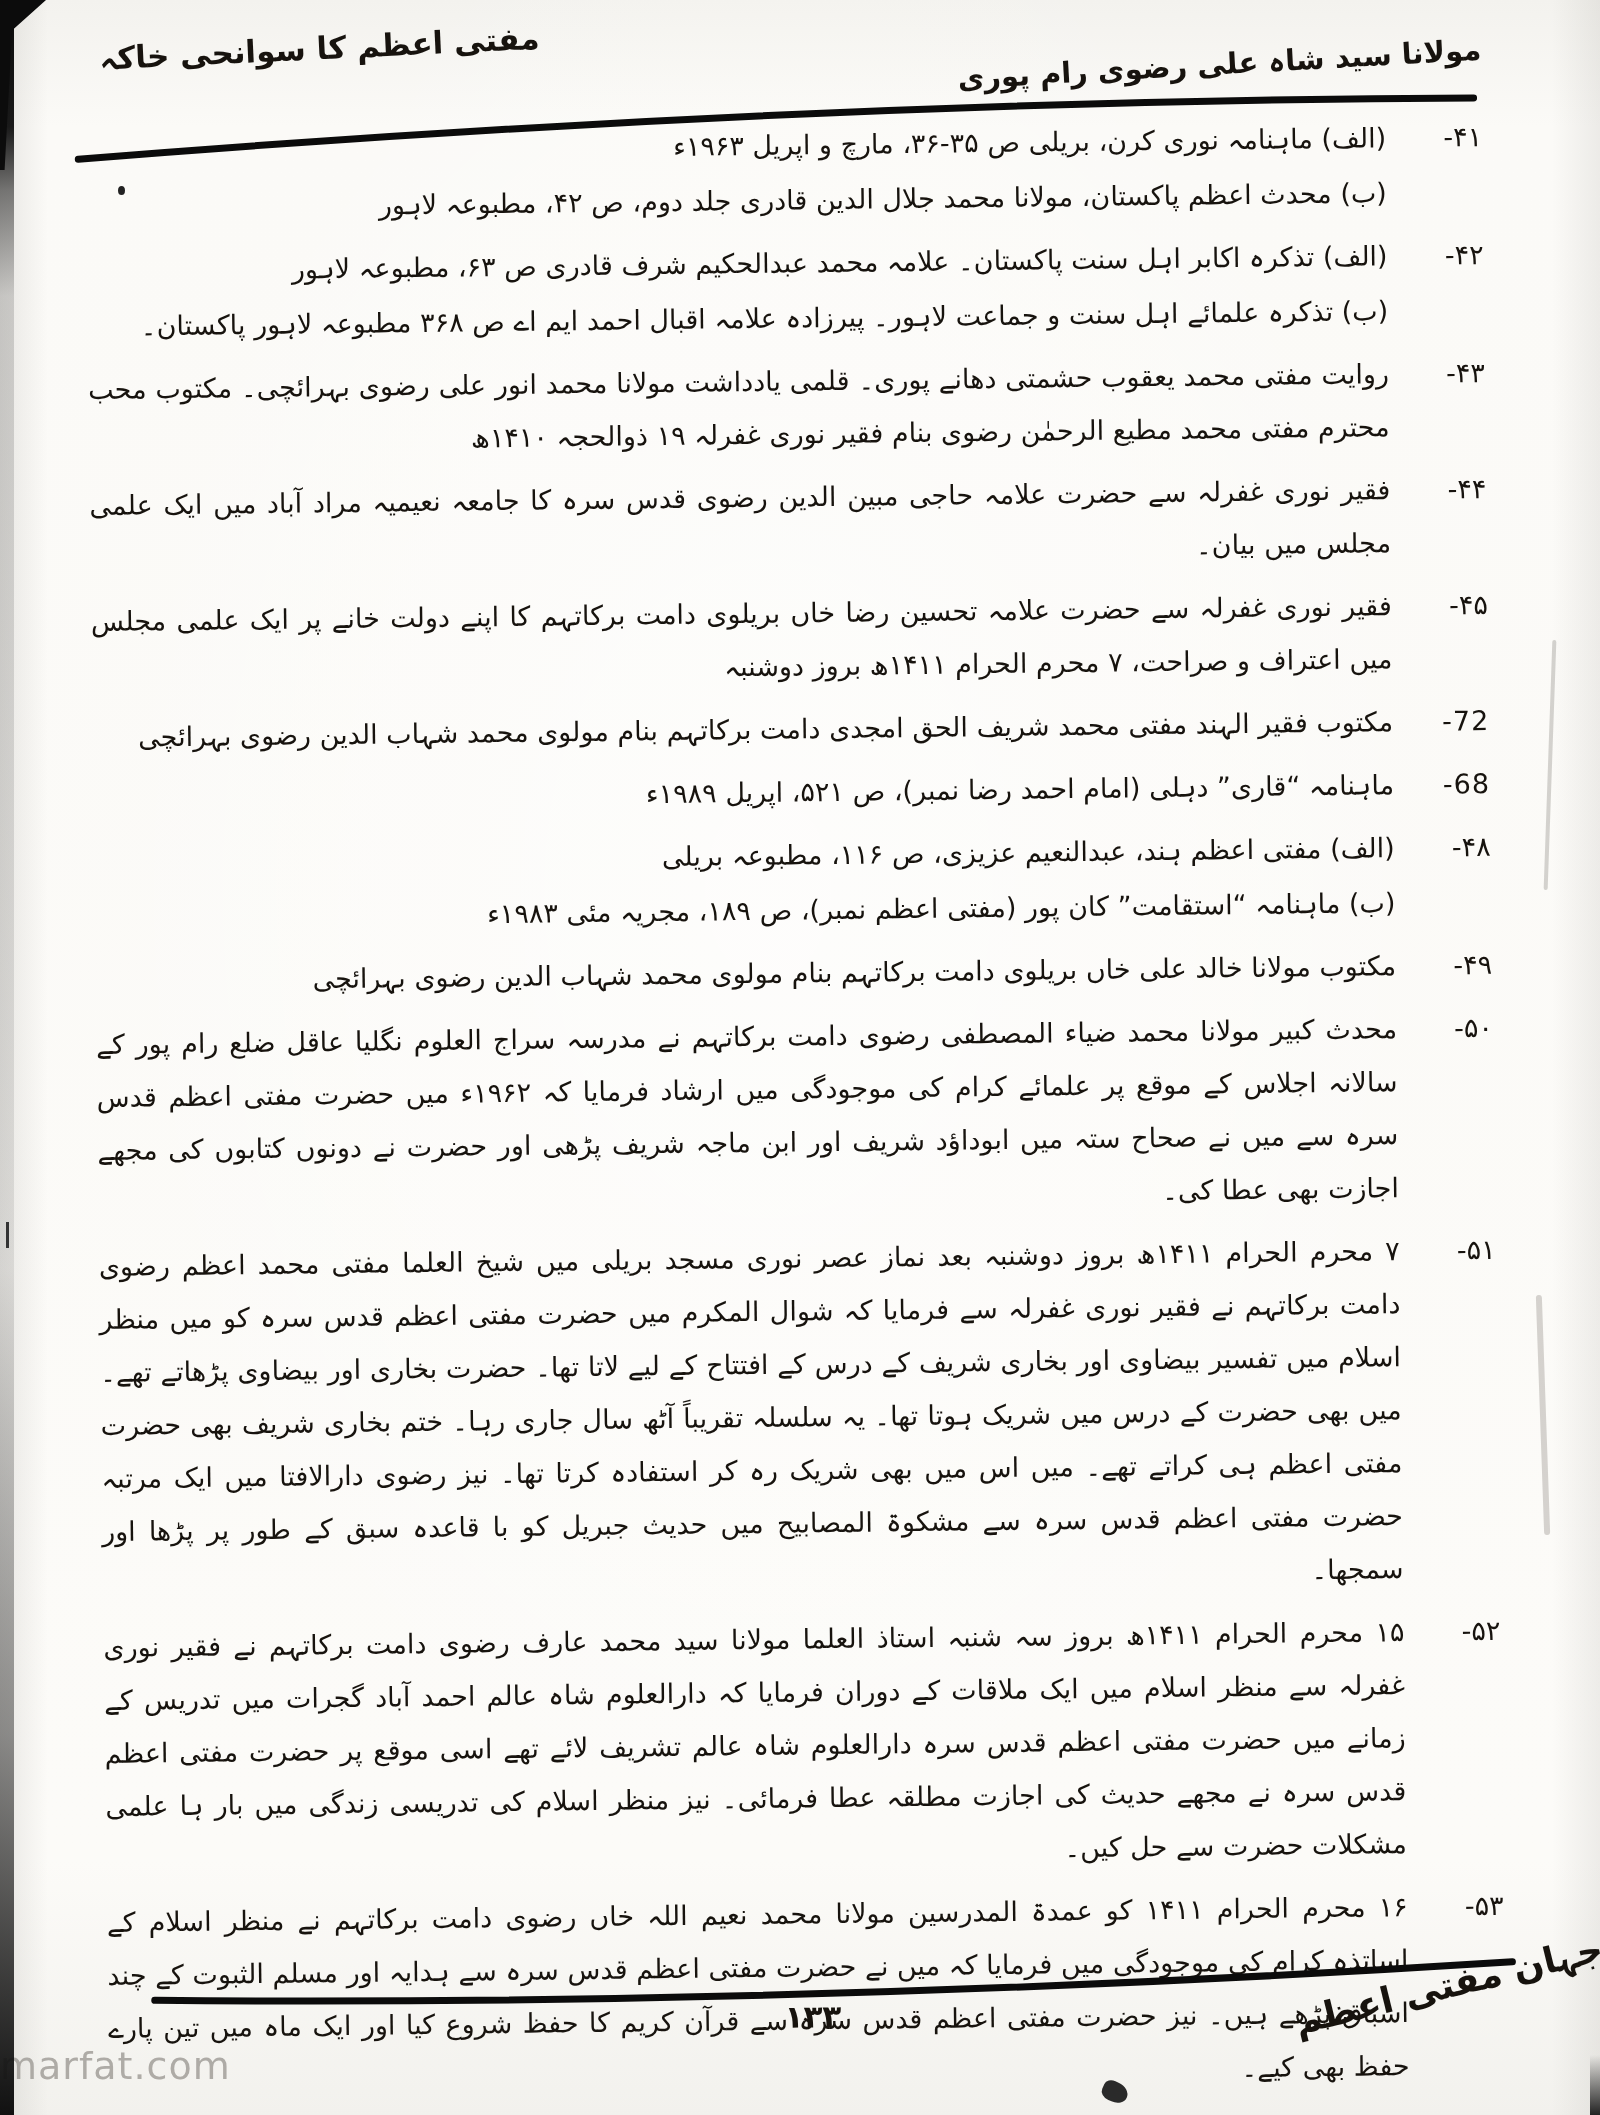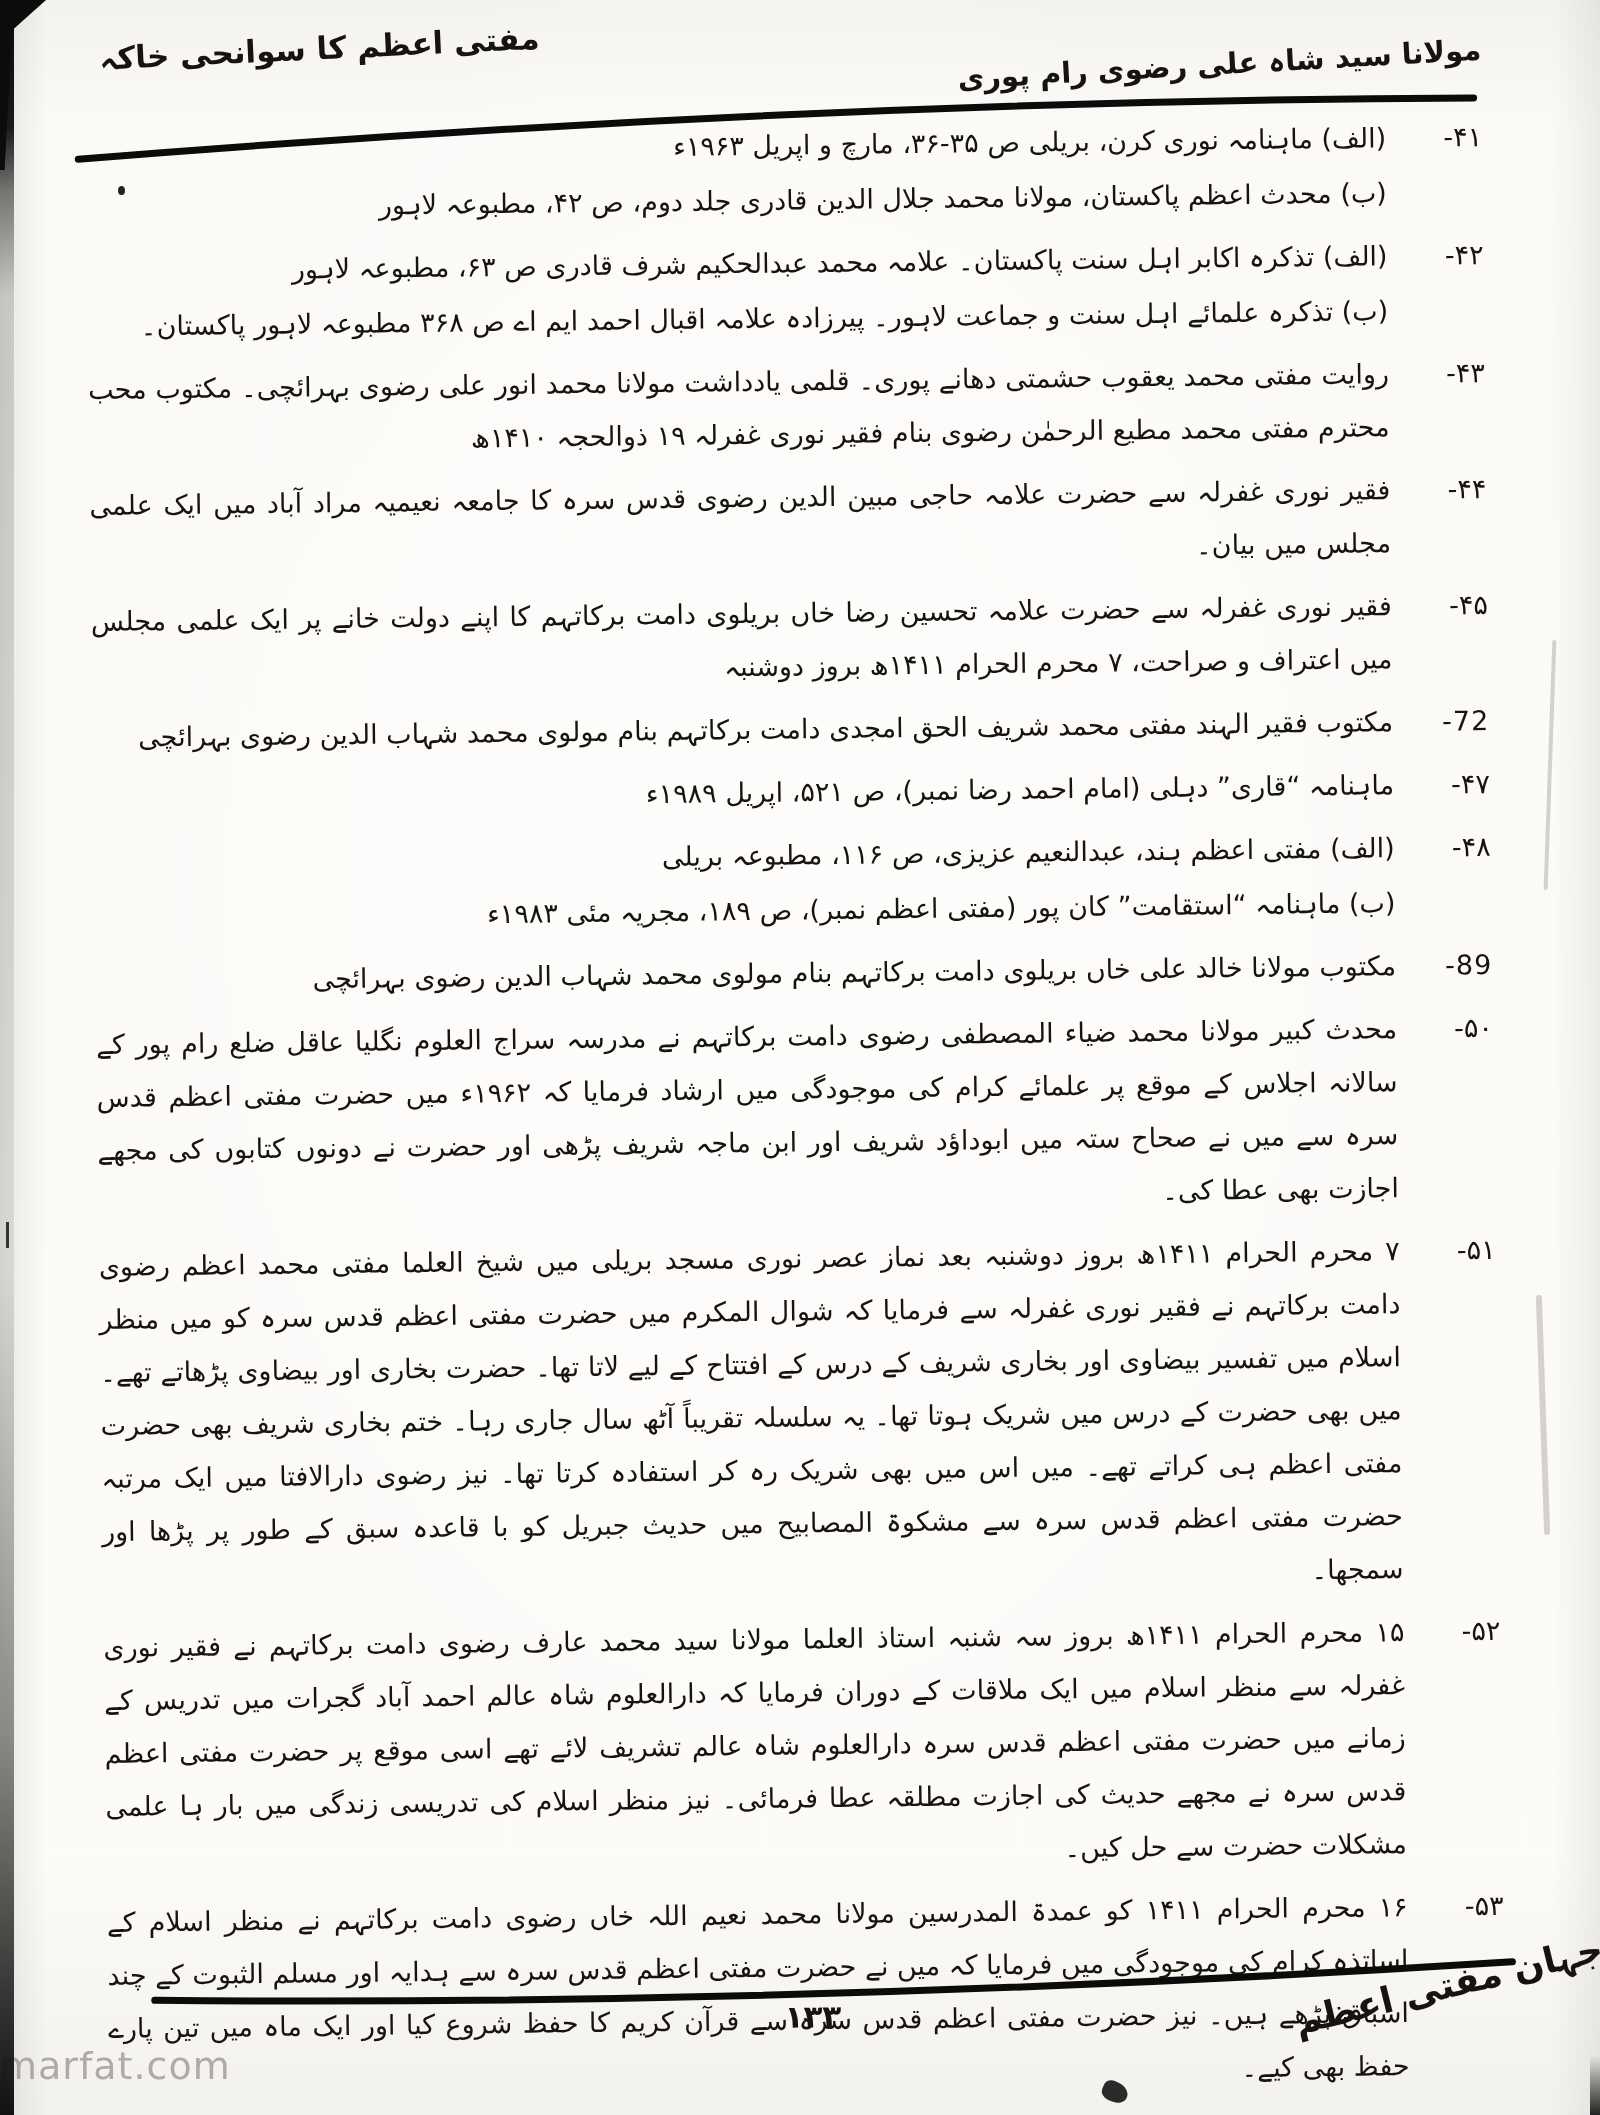--- a/index.html
+++ b/index.html
@@ -96,34 +96,34 @@
           <p>فقیر نوری غفرلہ سے حضرت علامہ تحسین رضا خاں بریلوی دامت برکاتہم کا اپنے دولت خانے پر ایک علمی مجلس میں اعتراف و صراحت، ۷ محرم الحرام ۱۴۱۱ھ بروز دوشنبہ</p>
         </div>
       </div>
     <div class="entry">
         <span class="num">72-</span>
         <div class="txt">
           <p>مکتوب فقیر الہند مفتی محمد شریف الحق امجدی دامت برکاتہم بنام مولوی محمد شہاب الدین رضوی بہرائچی</p>
         </div>
       </div>
     <div class="entry">
-        <span class="num">۴۷-</span>
+        <span class="num">68-</span>
         <div class="txt">
           <p>ماہنامہ “قاری” دہلی (امام احمد رضا نمبر)، ص ۵۲۱، اپریل ۱۹۸۹ء</p>
         </div>
       </div>
     <div class="entry">
         <span class="num">۴۸-</span>
         <div class="txt">
           <p>(الف) مفتی اعظم ہند، عبدالنعیم عزیزی، ص ۱۱۶، مطبوعہ بریلی</p>
           <p>(ب) ماہنامہ “استقامت” کان پور (مفتی اعظم نمبر)، ص ۱۸۹، مجریہ مئی ۱۹۸۳ء</p>
         </div>
       </div>
     <div class="entry">
-        <span class="num">89-</span>
+        <span class="num">۴۹-</span>
         <div class="txt">
           <p>مکتوب مولانا خالد علی خاں بریلوی دامت برکاتہم بنام مولوی محمد شہاب الدین رضوی بہرائچی</p>
         </div>
       </div>
     <div class="entry">
         <span class="num">۵۰-</span>
         <div class="txt">
           <p>محدث کبیر مولانا محمد ضیاء المصطفی رضوی دامت برکاتہم نے مدرسہ سراج العلوم نگلیا عاقل ضلع رام پور کے سالانہ اجلاس کے موقع پر علمائے کرام کی موجودگی میں ارشاد فرمایا کہ ۱۹۶۲ء میں حضرت مفتی اعظم قدس سرہ سے میں نے صحاح ستہ میں ابوداؤد شریف اور ابن ماجہ شریف پڑھی اور حضرت نے دونوں کتابوں کی مجھے اجازت بھی عطا کی۔</p>
         </div>
       </div>

